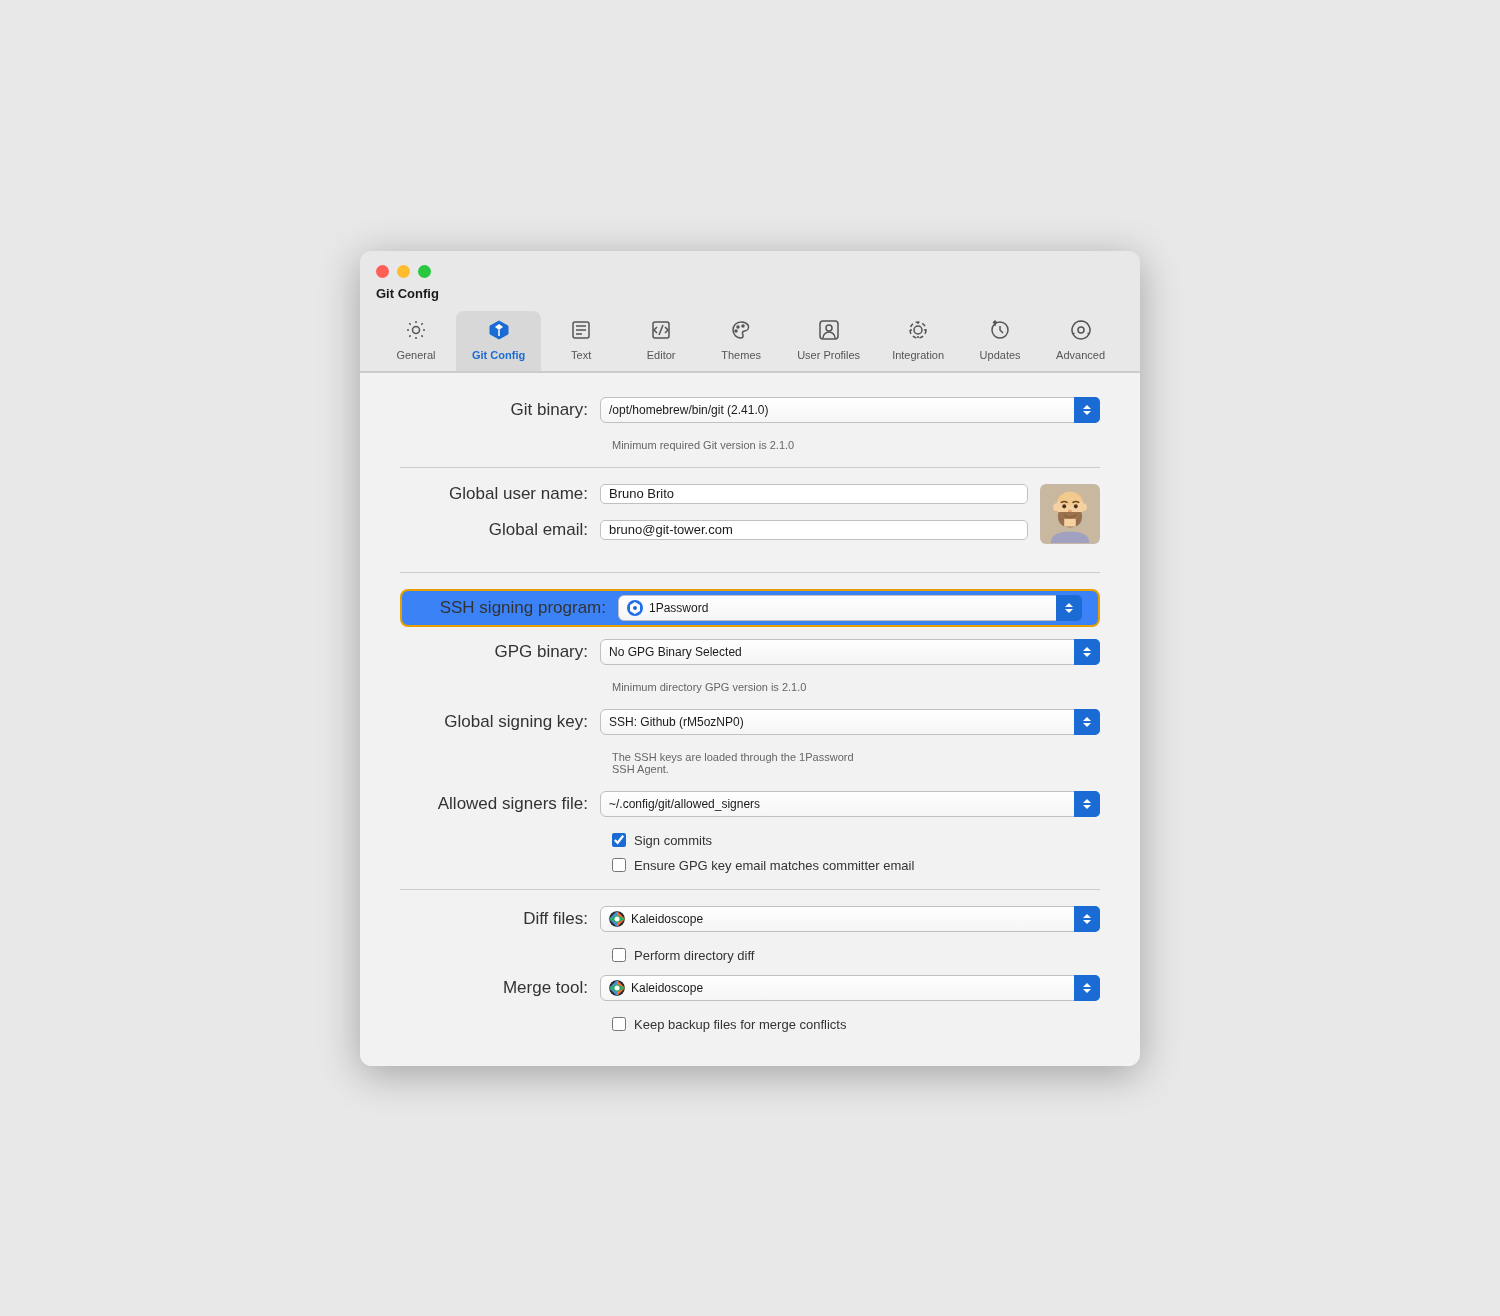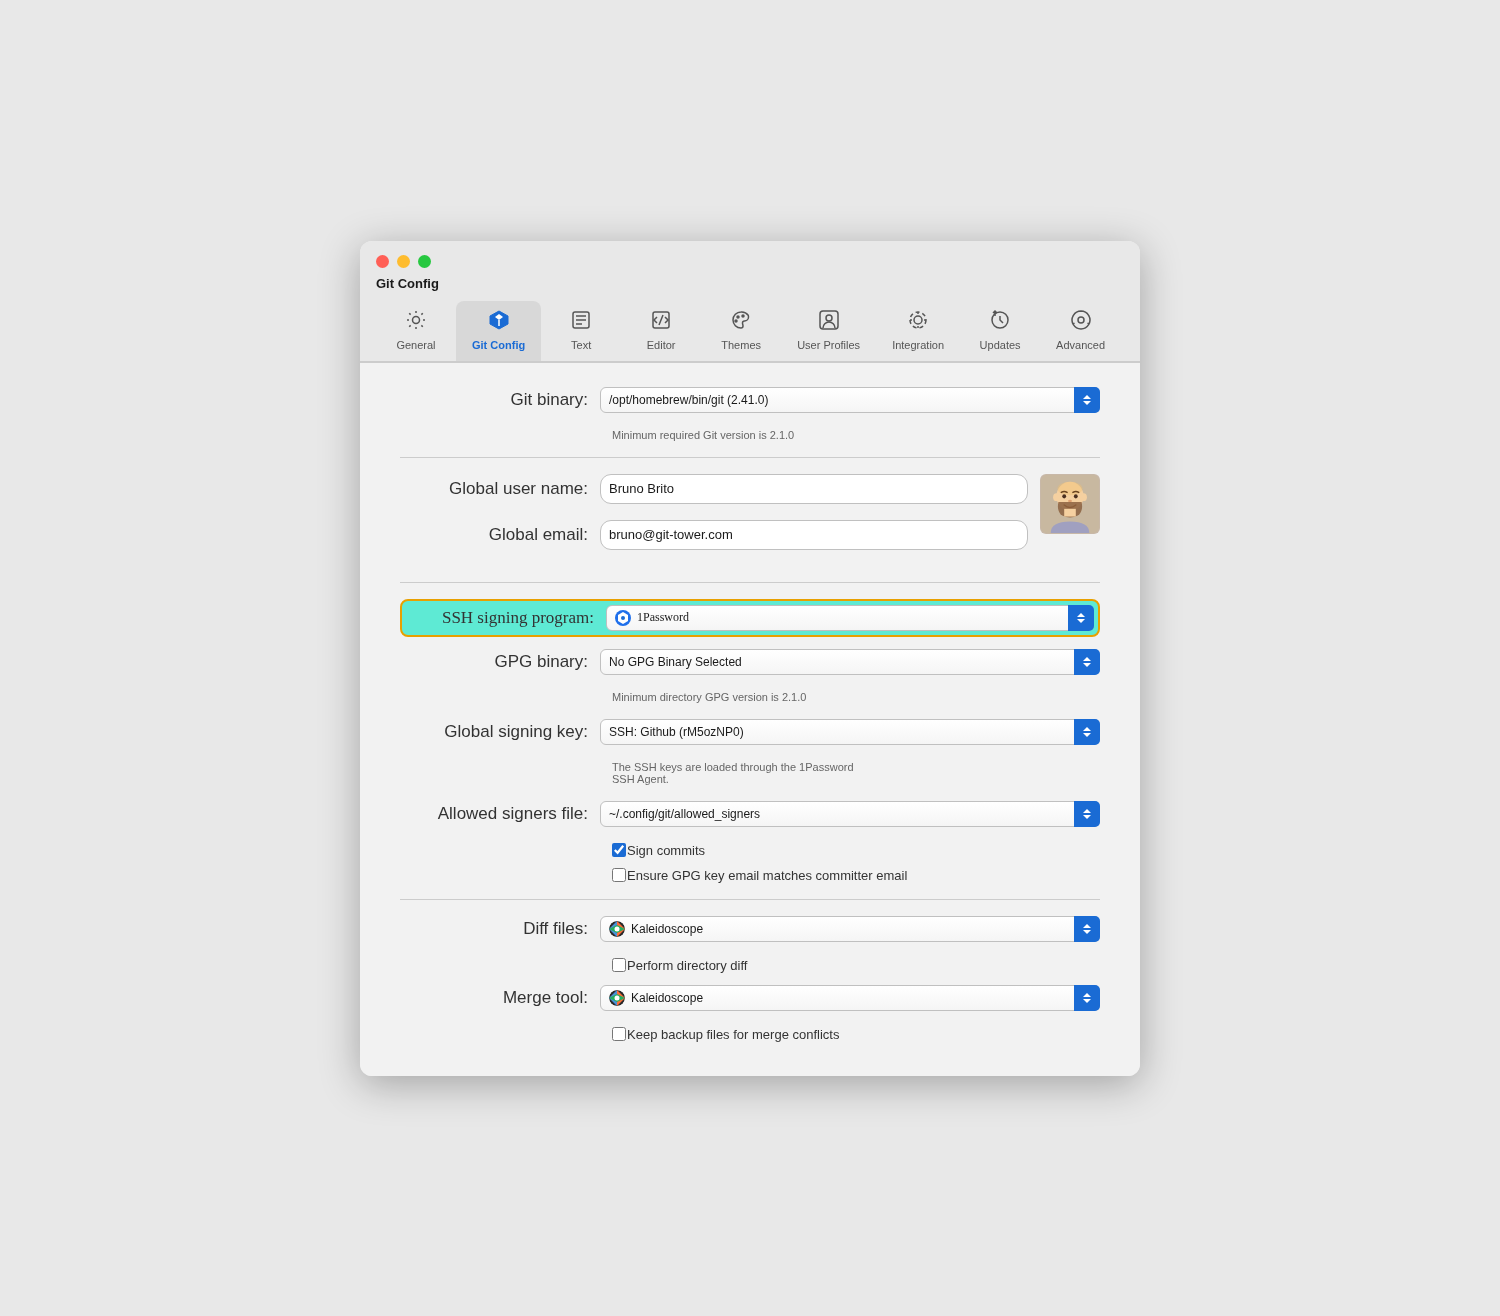--- a/index.html
+++ b/index.html
@@ -95,23 +95,23 @@
     .field-label {
       text-align: right;
       min-width: 200px;
       padding-right: 12px;
       font-size: 17px;
       color: #333;
       font-weight: 400;
     }
     .field-input {
       flex: 1;
-      height: 30px;
+      height: 20px;
       border: 1px solid #c0c0c0;
-      border-radius: 11px;
+      border-radius: 5px;
       background: #fff;
       padding: 0 8px;
       font-size: 13px;
       color: #1a1a1a;
     }
     .hint-text {
       font-size: 11px;
       color: #666;
       margin-left: 212px;
       margin-bottom: 16px;
@@ -136,36 +136,35 @@
     .user-fields-group {
       display: flex;
       align-items: flex-start;
     }
     .user-fields-inner {
       flex: 1;
     }
     .ssh-highlight {
       border: 2px solid #e8a000;
       border-radius: 8px;
-      padding: 4px 4px;
+      padding: 4px 16px;
       margin-bottom: 12px;
-      background: #5eead4;
-      font-family: Liberation Serif, serif;
+      background: #3b82f6;
     }
     .ssh-highlight .field-row {
       margin-bottom: 0;
     }
     .checkbox-row {
       display: flex;
       align-items: center;
       margin-left: 212px;
       margin-bottom: 10px;
       font-size: 13px;
       color: #333;
-      gap: 1px;
+      gap: 8px;
     }
     .checkbox-row input[type="checkbox"] {
       width: 14px;
       height: 14px;
       accent-color: #1a6bd4;
     }
     .kaleidoscope-icon {
       width: 16px;
       height: 16px;
       border-radius: 50%;

